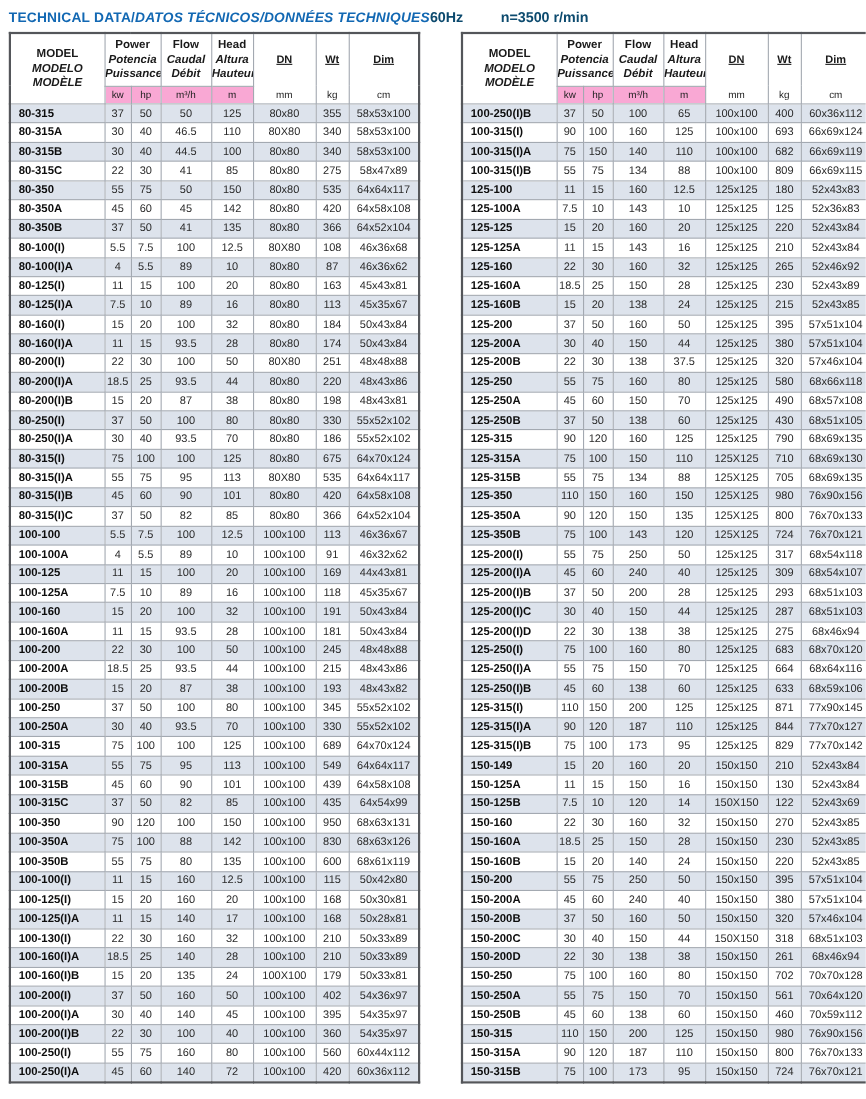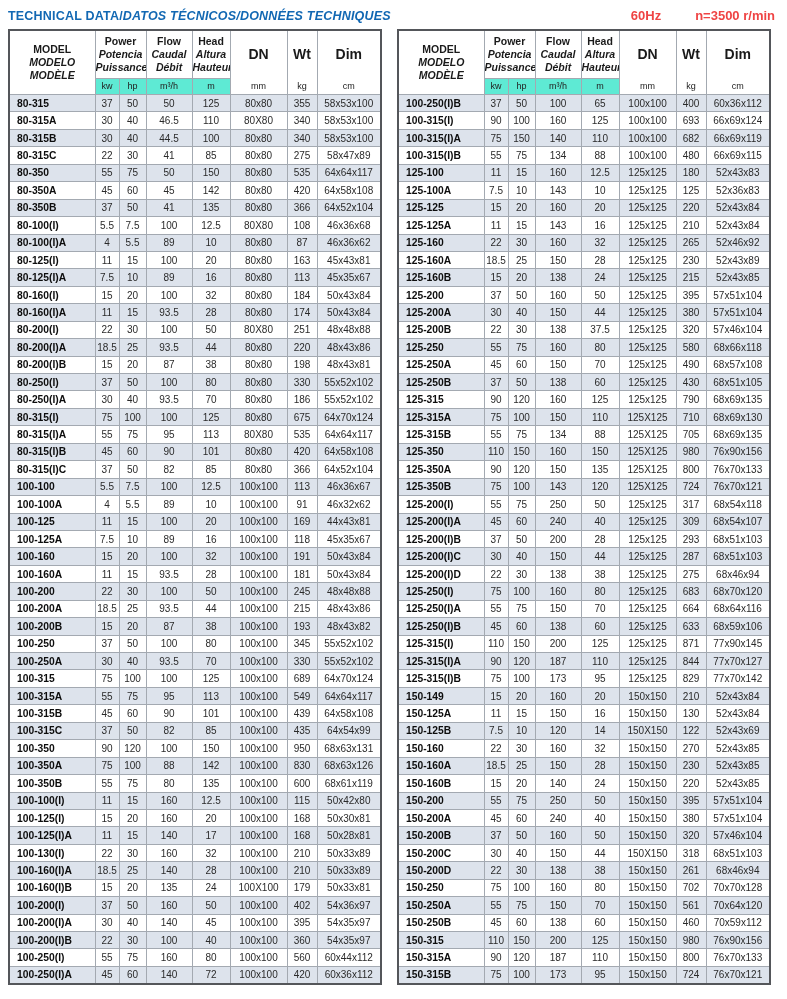--- a/index.html
+++ b/index.html
@@ -9,47 +9,46 @@
     width: 787px;
     height: 999px;
     font-family: "Liberation Sans", sans-serif;
     -webkit-font-smoothing: antialiased;
   }
   .page { position: relative; width: 787px; height: 999px; overflow: hidden; }
 
   
   .title-row {
     display: flex;
-    justify-content: space-between;
     align-items: baseline;
     padding: 8px 8px 0 8px;
   }
   .doc-title {
     margin: 0;
     font-size: 12.5px;
     font-weight: bold;
     color: #1268b3;
     letter-spacing: 0.2px;
     white-space: nowrap;
   }
   .doc-title .intl { font-style: italic; }
   .specs {
     display: flex;
     gap: 34px;
-    color: #ef4444;
+    color: #0c4a6e;
     font-weight: bold;
     font-size: 13px;
     padding-right: 4px;
     white-space: nowrap;
   }
 
   
   .tables {
     display: flex;
-    gap: 15px;
+    gap: 37px;
     padding: 6px 8px 0 8px;
     align-items: center;
   }
   table.spec {
     border-collapse: collapse;
     table-layout: fixed;
     width: 374px;
     border: 2px solid #54565a;
     background: #ffffff;
   }
@@ -65,25 +64,25 @@
   thead tr.units { height: 16px; }
   thead th { font-size: 10.5px; color: #1a1a1a; text-align: center; vertical-align: middle; background: #ffffff; }
   .hdr-lines { line-height: 13px; }
   .hdr-lines .l1 { font-weight: bold; font-style: normal; display: block; }
   .hdr-lines .l2, .hdr-lines .l3 { font-weight: bold; font-style: italic; display: block; }
   thead tr.units td {
     font-size: 9px;
     font-weight: normal;
     color: #222222;
     text-align: center;
-    background: #5eead4;
+    background: #f9a8d4;
   }
   th.stack-cell { vertical-align: top; }
   .stack { display: flex; flex-direction: column; height: 63px; }
-  .stack .nm { flex: 1; display: flex; align-items: center; justify-content: center; font-weight: bold; font-size: 14px; }
+  .stack .nm { flex: 1; display: flex; align-items: center; justify-content: center; font-weight: bold; font-size: 10px; text-decoration: underline; }
   .stack .un { height: 17px; display: flex; align-items: center; justify-content: center; font-weight: normal; font-size: 9px; color: #222222; }
 
   
   tbody tr { height: 17.45px; }
   tbody tr:nth-child(odd) { background: #dde3ec; }
   tbody tr:nth-child(even) { background: #ffffff; }
   tbody th.model-cell {
     text-align: left;
     padding-left: 7px;
     font-size: 10.3px;
@@ -792,21 +791,21 @@
             <td>682</td>
             <td>66x69x119</td>
           </tr>
           <tr>
             <th class="model-cell">100-315(I)B</th>
             <td>55</td>
             <td>75</td>
             <td>134</td>
             <td>88</td>
             <td>100x100</td>
-            <td>480</td>
+            <td>809</td>
             <td>66x69x115</td>
           </tr>
           <tr>
             <th class="model-cell">125-100</th>
             <td>11</td>
             <td>15</td>
             <td>160</td>
             <td>12.5</td>
             <td>125x125</td>
             <td>180</td>

